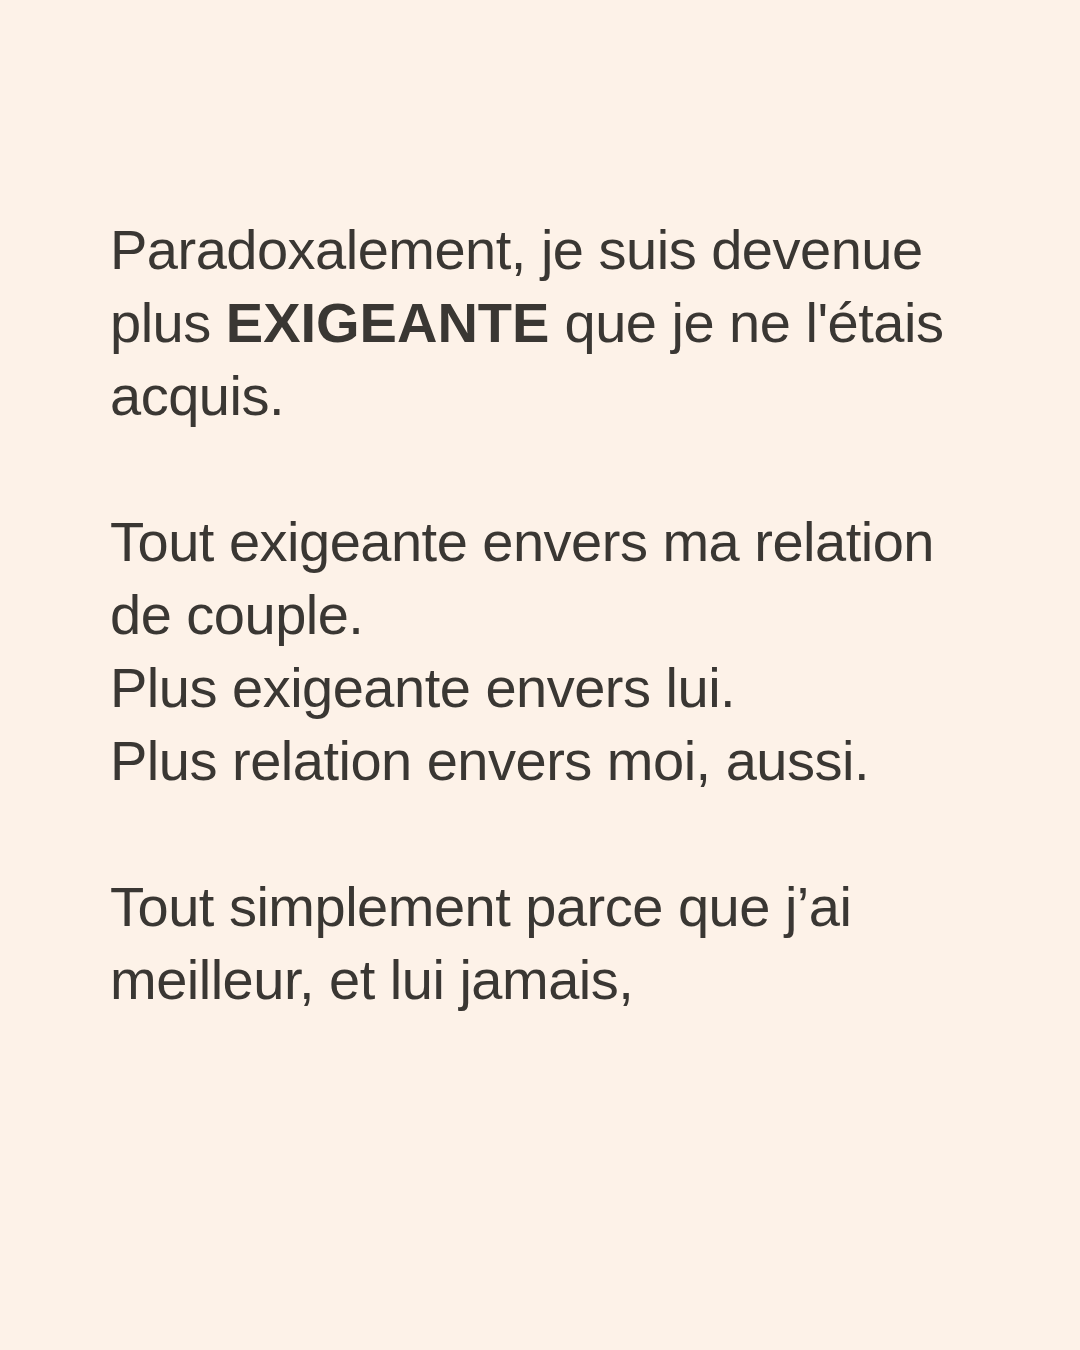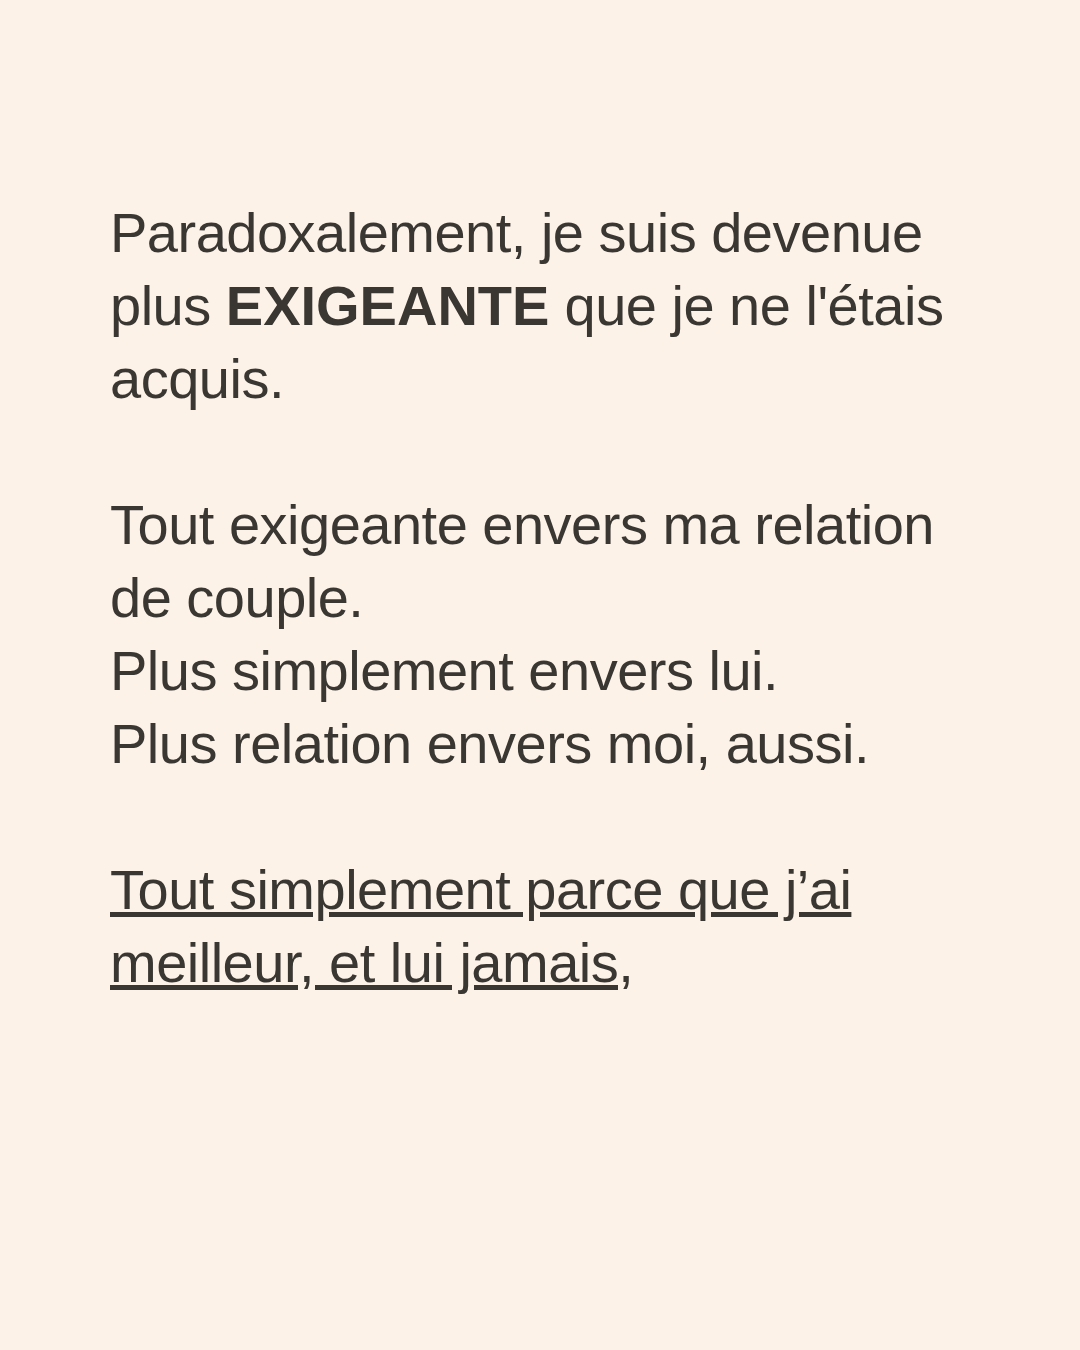--- a/index.html
+++ b/index.html
@@ -15,25 +15,24 @@
     font-family: "Liberation Sans", sans-serif;
   }
   .quote-card {
     position: absolute;
     left: 110px;
     top: 196px;
     width: 910px;
     color: #3a3733;
   }
   .quote-paragraph {
-    margin: 0 0 73px 0;
+    margin: 17px 0 73px 0;
   }
   .quote-paragraph:last-child {
     margin-bottom: 0;
-    text-decoration: underline;
   }
   .quote-line {
     font-size: 56px;
     line-height: 73px;
     font-weight: 300;
     letter-spacing: -0.5px;
     white-space: nowrap;
   }
   .quote-line .seg-bold {
     font-weight: 700;
@@ -46,20 +45,20 @@
 <div class="quote-card" style="color: rgb(58, 55, 51);">
 
 <div class="quote-paragraph">
       <div class="quote-line"><span class="seg">Paradoxalement, je suis devenue</span></div>
       <div class="quote-line"><span class="seg">plus </span><span class="seg-bold">EXIGEANTE</span><span class="seg"> que je ne l'étais</span></div>
       <div class="quote-line"><span class="seg">acquis.</span></div>
     </div>
     <div class="quote-paragraph">
       <div class="quote-line"><span class="seg">Tout exigeante envers ma relation</span></div>
       <div class="quote-line"><span class="seg">de couple.</span></div>
-      <div class="quote-line"><span class="seg">Plus simplement envers lui.</span></div>
+      <div class="quote-line"><span class="seg">Plus exigeante envers lui.</span></div>
       <div class="quote-line"><span class="seg">Plus relation envers moi, aussi.</span></div>
     </div>
     <div class="quote-paragraph">
       <div class="quote-line"><span class="seg">Tout simplement parce que j’ai</span></div>
       <div class="quote-line"><span class="seg">meilleur, et lui jamais,</span></div>
     </div>
   </div>
 
 </body></html>

